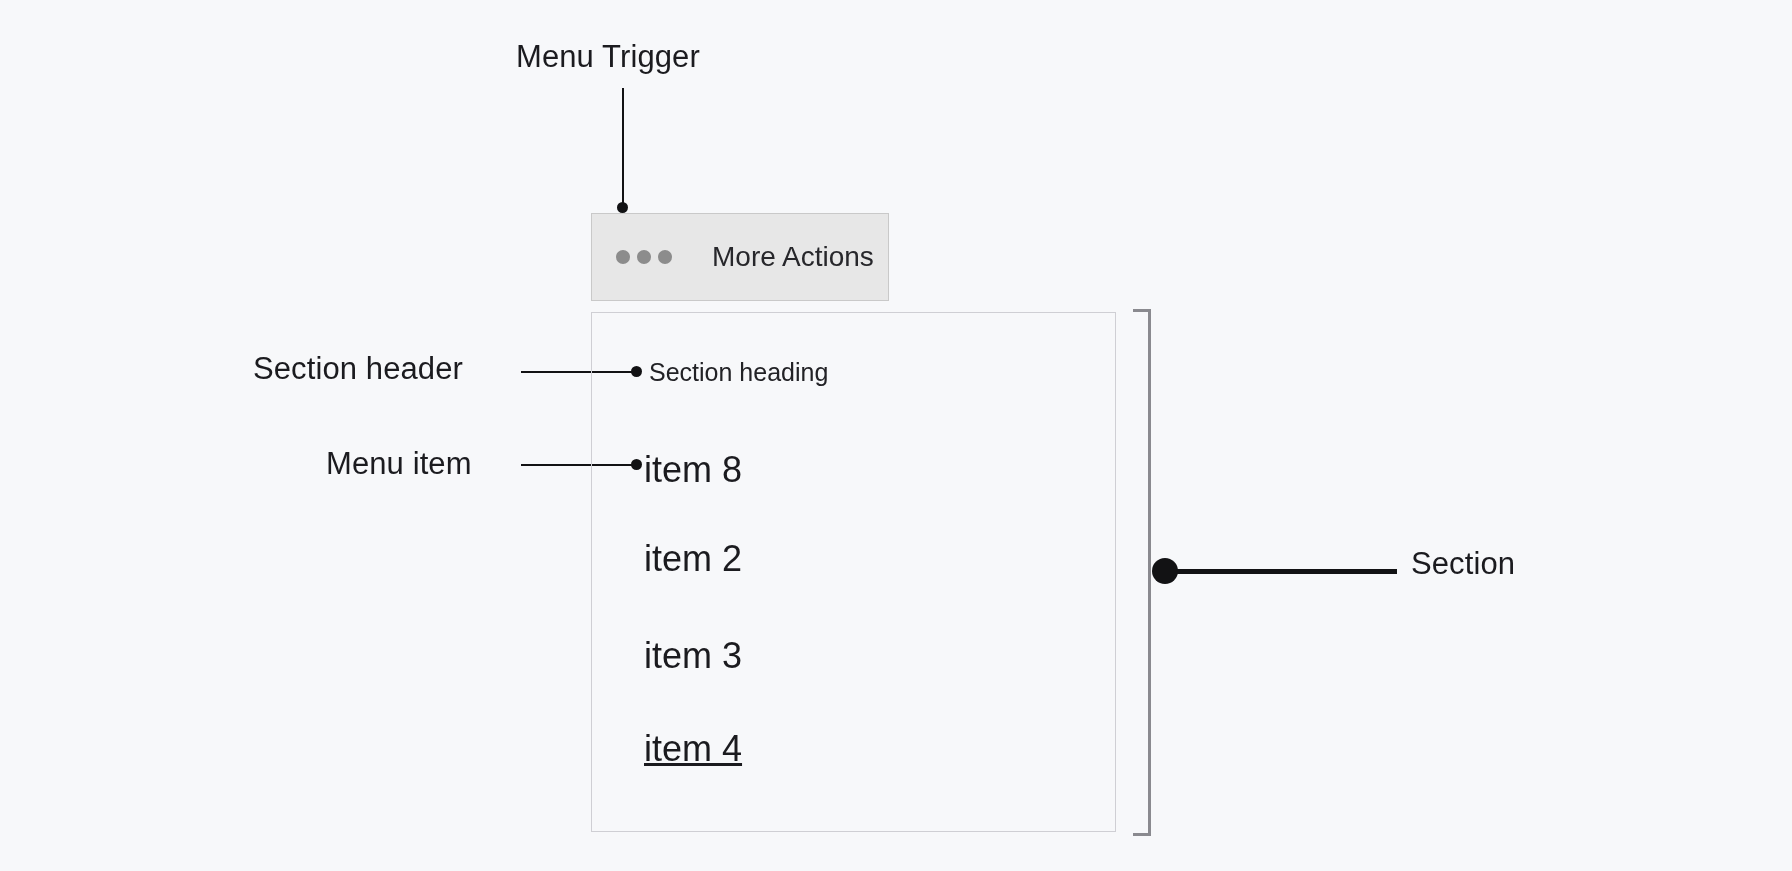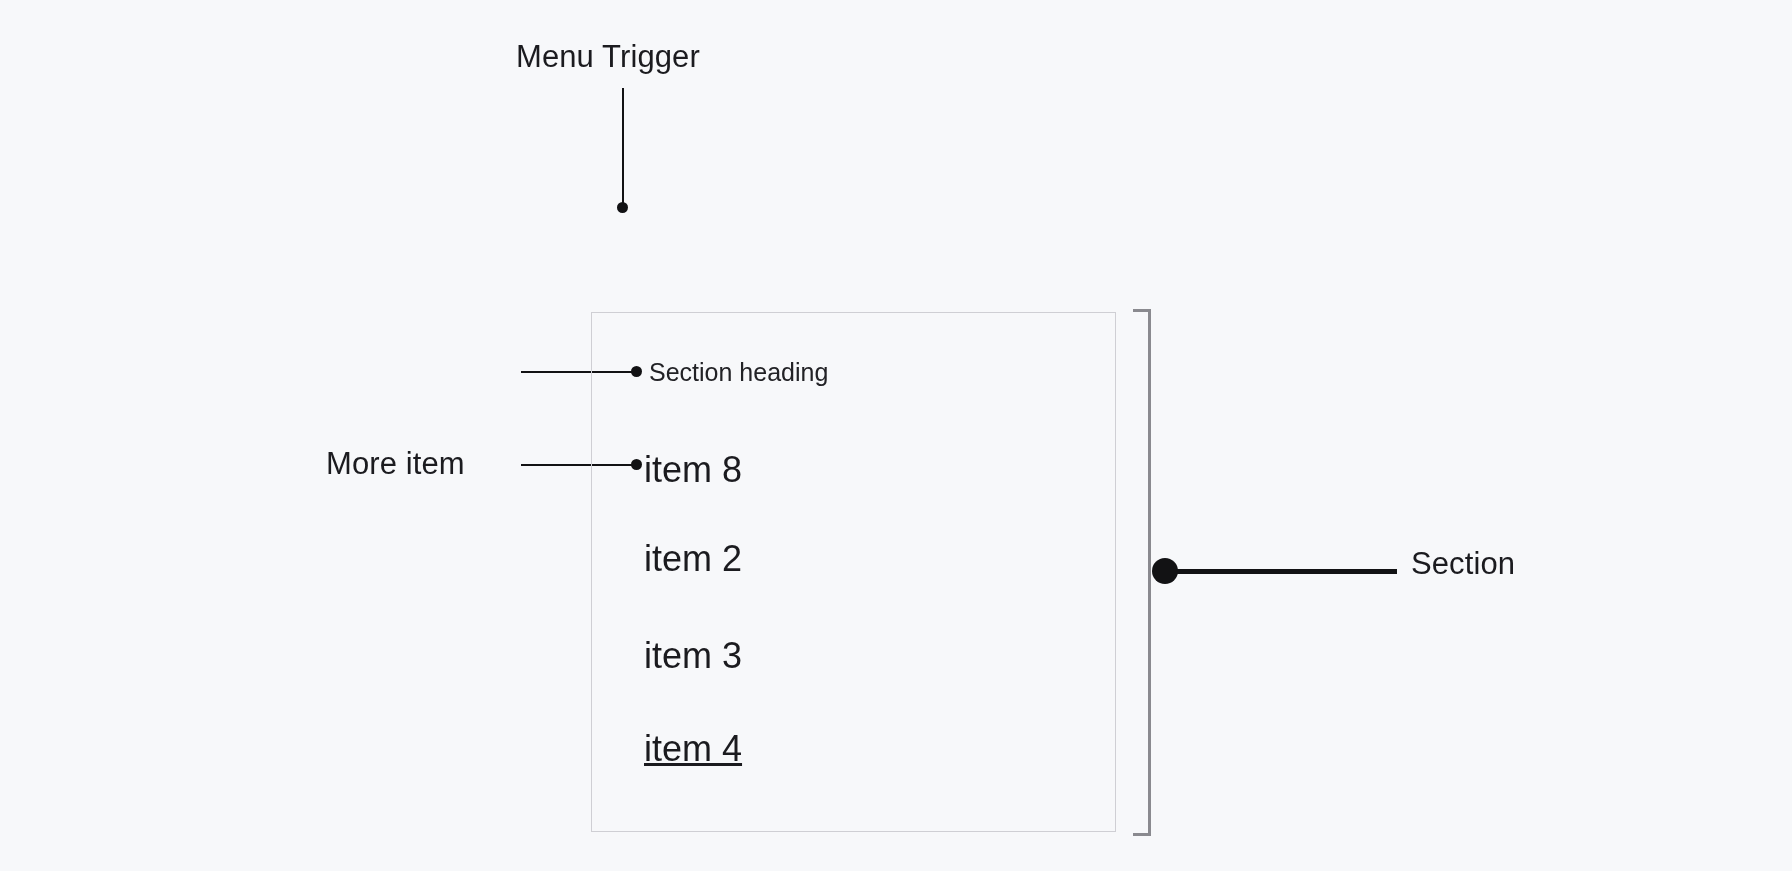--- a/index.html
+++ b/index.html
@@ -138,25 +138,34 @@
 </style>
 </head>
 <body>
 
 <div id="stage">
 
   <div class="anno-label" style="left:516px; top:41px;">Menu Trigger</div>
   <div class="leader-v" style="left:622px; top:88px; height:118px;"></div>
   <div class="leader-dot small" style="left:617px; top:202px;"></div>
 
+  <div id="trigger-button">
+    <span id="dots-icon">
+      <i></i>
+      <i></i>
+      <i></i>
+    </span>
+    <span id="trigger-label">More Actions</span>
+  </div>
 
+  <div class="anno-label" style="left:253px; top:353px;">Section header</div>
   <div class="leader-h" style="left:521px; top:371px; width:116px;"></div>
   <div class="leader-dot small" style="left:631px; top:366px;"></div>
 
-  <div class="anno-label" style="left:326px; top:448px;">More item</div>
+  <div class="anno-label" style="left:326px; top:448px;">Menu item</div>
   <div class="leader-h" style="left:521px; top:464px; width:116px;"></div>
   <div class="leader-dot small" style="left:631px; top:459px;"></div>
 
   <div id="menu-panel">
     <div id="section-heading">Section heading</div>
 
     <div class="menu-item" style="top:139px;">item 8</div>
     <div class="menu-item" style="top:228px;">item 2</div>
     <div class="menu-item" style="top:325px;text-align:right;">item 3</div>
     <div class="menu-item" style="top:418px;text-decoration:underline;">item 4</div>

